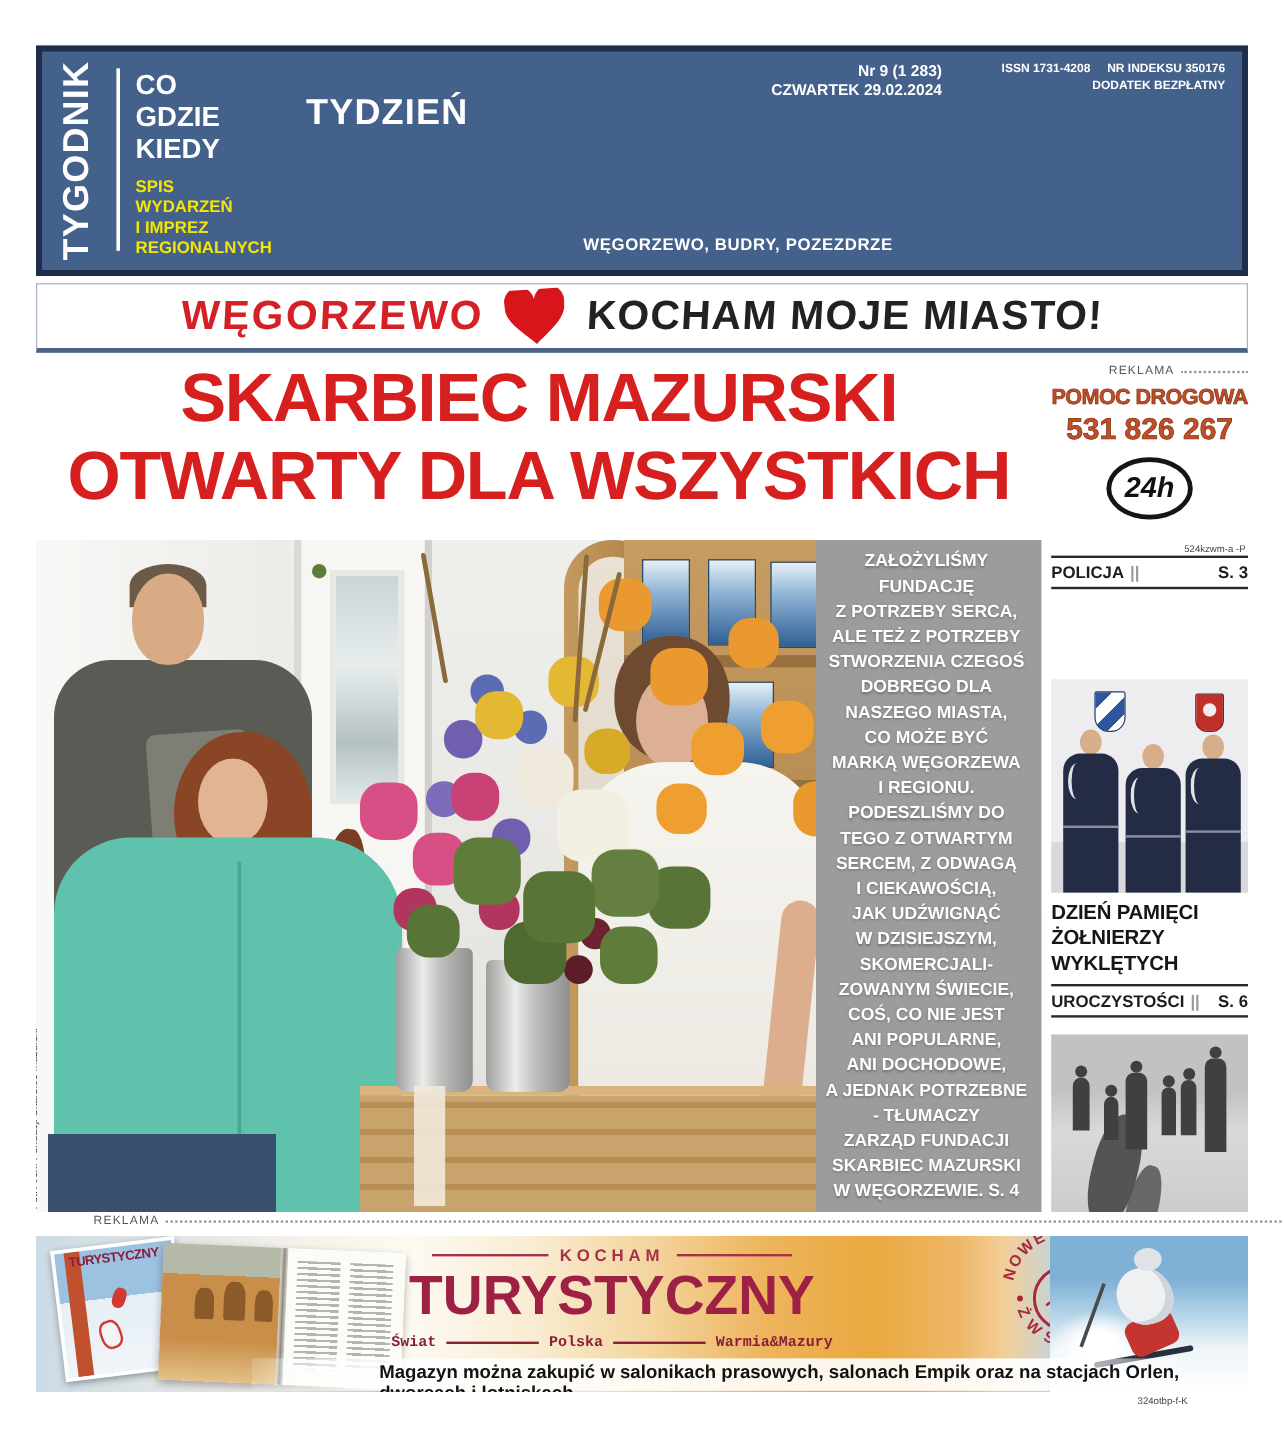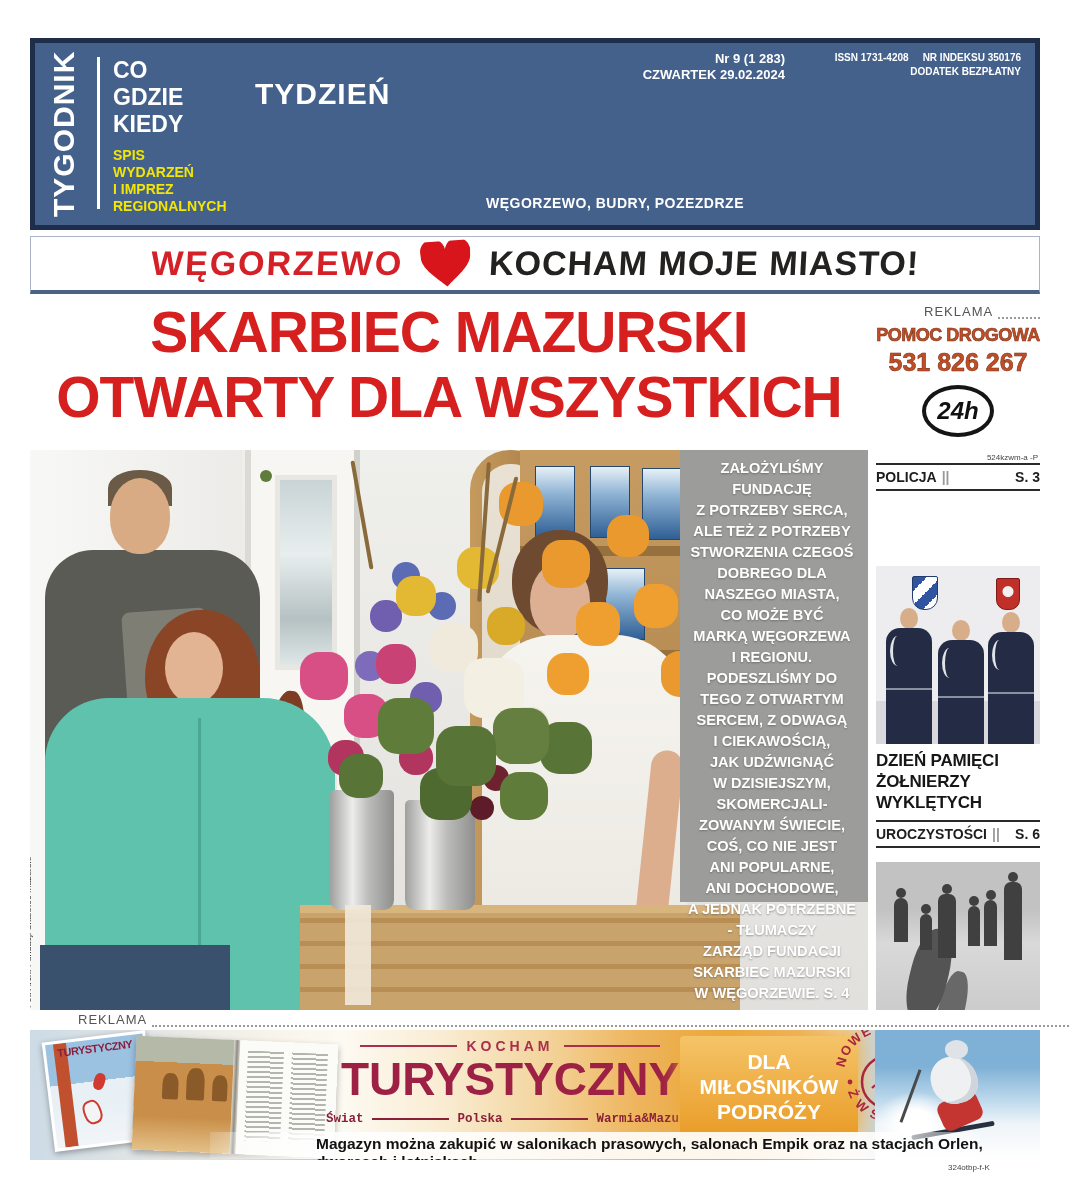--- a/index.html
+++ b/index.html
@@ -34,21 +34,21 @@
   .bn-city{font-weight:800;font-size:34px;color:#d42027;letter-spacing:2px;transform:skewX(-3deg);}
   .bn-heart svg{display:block;transform:rotate(-4deg);}
   .bn-slogan{font-weight:800;font-size:34px;color:#232220;letter-spacing:1px;transform:skewX(-3deg);}
 
   
   #headline{left:30px;top:300px;width:838px;text-align:center;color:#d6201f;
             font-weight:800;font-size:57px;line-height:65px;letter-spacing:-1px;}
 
   
   #roadside{left:876px;top:304px;width:164px;height:142px;}
-  .rk-row{display:flex;align-items:flex-end;font-size:13px;color:#555;letter-spacing:1px;padding-left:48px;}
+  .rk-row{display:flex;align-items:center;font-size:10px;color:#555;letter-spacing:1px;padding-left:48px;}
   .rk-row .dot{flex:1;border-top:2px dotted #999;margin-left:5px;height:0;}
   .ra-title{margin-top:6px;text-align:center;font-weight:800;font-size:18px;color:#c24e28;
             -webkit-text-stroke:.6px #7c3012;letter-spacing:-.5px;}
   .ra-phone{margin-top:2px;text-align:center;font-weight:800;font-size:25px;color:#c24e28;
             -webkit-text-stroke:.6px #7c3012;}
   .ra-badge{width:64px;height:44px;margin:8px auto 0;border:4px solid #151515;border-radius:50%;
             display:flex;align-items:center;justify-content:center;
             font-style:italic;font-weight:800;font-size:24px;color:#111;}
   .ra-code{position:absolute;right:2px;bottom:-16px;font-size:8px;color:#444;}
 
@@ -108,21 +108,21 @@
       228px 212px 0 24px #f3efe2, 188px 172px 0 18px #efeadb, 262px 252px 0 15px #e9e3d2,
       58px 200px 0 18px #d84f86, 100px 240px 0 16px #d84f86, 130px 188px 0 14px #c84276,
       80px 282px 0 12px #b23560, 150px 282px 0 11px #b23560,
       120px 140px 0 10px #6f5fae, 160px 222px 0 10px #6f5fae, 104px 190px 0 9px #7e6cbb,
       140px 100px 0 8px #5b6cb4, 176px 130px 0 8px #5b6cb4,
       230px 302px 0 7px #6e2230, 250px 330px 0 6px #6e2230, 216px 332px 0 6px #5e1c28;}
   .spike{width:4px;height:120px;background:#8a6a3a;border-radius:2px;}
   .sp1{left:470px;top:25px;transform:rotate(14deg);}
   .sp2{left:452px;top:12px;transform:rotate(4deg);height:140px;}
   .sp3{left:330px;top:10px;transform:rotate(-10deg);height:110px;}
-  .quote-panel{left:650px;top:0;width:188px;height:452px;background:#9c9c9a;box-sizing:border-box;
+  .quote-panel{left:650px;top:0;width:188px;height:580px;background:#9c9c9a;box-sizing:border-box;
                padding:8px 6px 0 2px;text-align:center;color:#fff;font-weight:700;font-size:14.6px;
                line-height:21px;text-shadow:0 1px 2px rgba(60,60,60,.45);}
   .ph-credit{left:3px;bottom:2px;transform:rotate(-90deg);transform-origin:0 100%;
              font-size:9px;color:#3c3c3c;white-space:nowrap;}
 
   
   .sb-story{left:876px;width:164px;}
   .sb-title{font-weight:800;font-size:17px;line-height:21px;color:#161616;letter-spacing:-.2px;}
   .sb-secrow{margin-top:7px;border-top:2px solid #2a2a2a;border-bottom:2px solid #2a2a2a;
              padding:4px 0;display:flex;align-items:center;font-weight:800;font-size:14px;color:#1d1d1d;}
@@ -397,23 +397,20 @@
       <span class="ln"></span>
     </div>
     <div class="el mz-title">TURYSTYCZNY</div>
     <div class="el mz-tags">
       <span>Świat</span>
       <span class="ln"></span>
       <span>Polska</span>
       <span class="ln"></span>
       <span>Warmia&amp;Mazury</span>
     </div>
-    <div class="el aud pre">DLA
-MIŁOŚNIKÓW
-PODRÓŻY</div>
     <div class="el stamp">
       <svg width="104" height="104" viewBox="0 0 104 104">
         <defs>
           <path id="arcT" d="M 10,58 A 44,44 0 1 1 94,58"></path>
           <path id="arcB" d="M 12,62 A 42,42 0 0 0 92,62"></path>
         </defs>
         <circle cx="52" cy="52" r="26" fill="none" stroke="#a8273c" stroke-width="2.5"></circle>
         <path d="M 36,58 q 5,-6 10,0 t 10,0 t 10,0" fill="none" stroke="#a8273c" stroke-width="2"></path>
         <path d="M 44,50 l 7,-12 l 7,12 z" fill="#a8273c"></path>
         <path d="M 62,40 l 10,-6 l -4,8 z" fill="#a8273c"></path>

